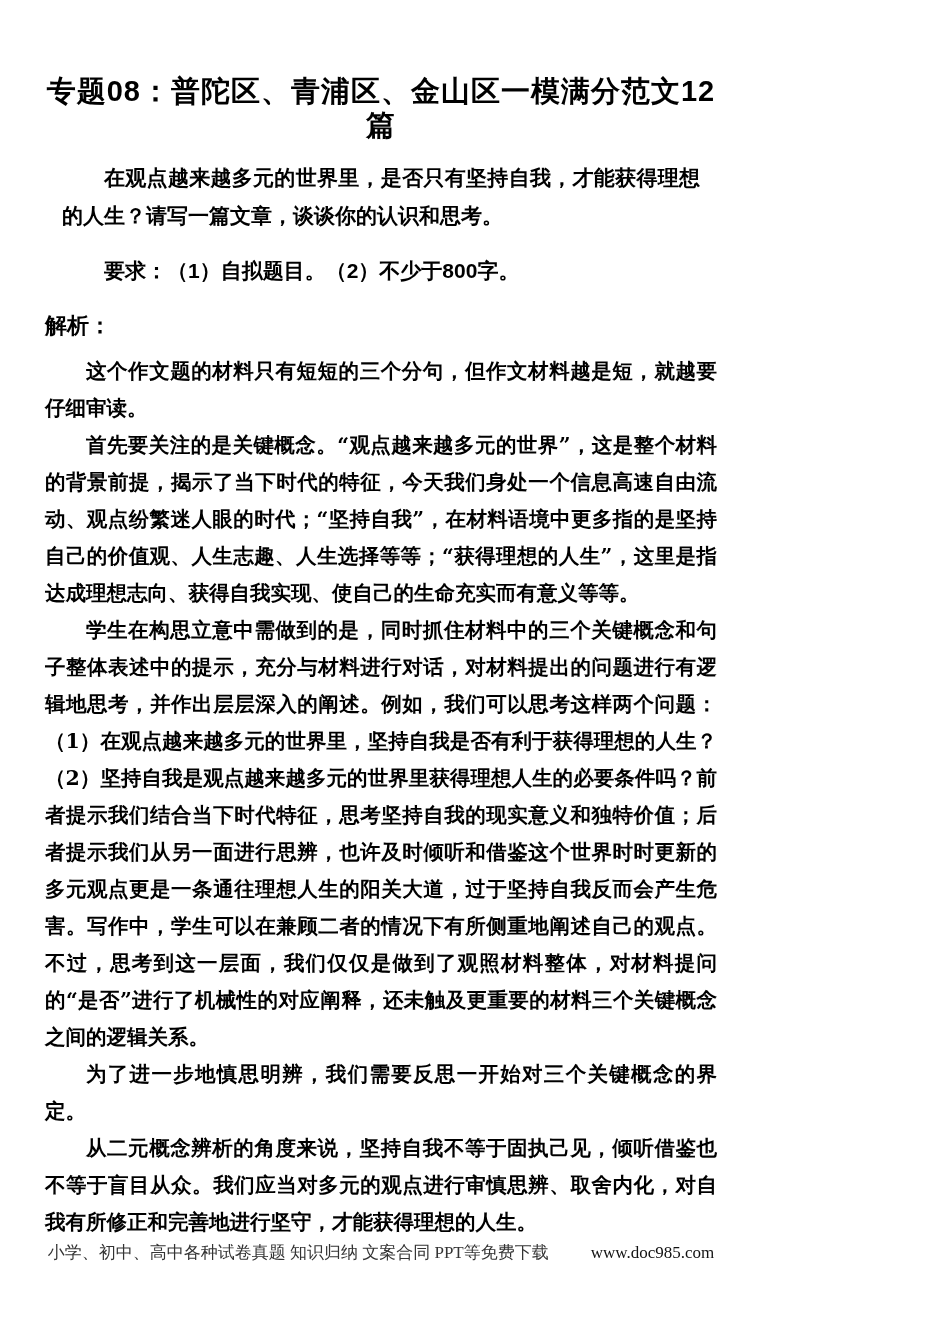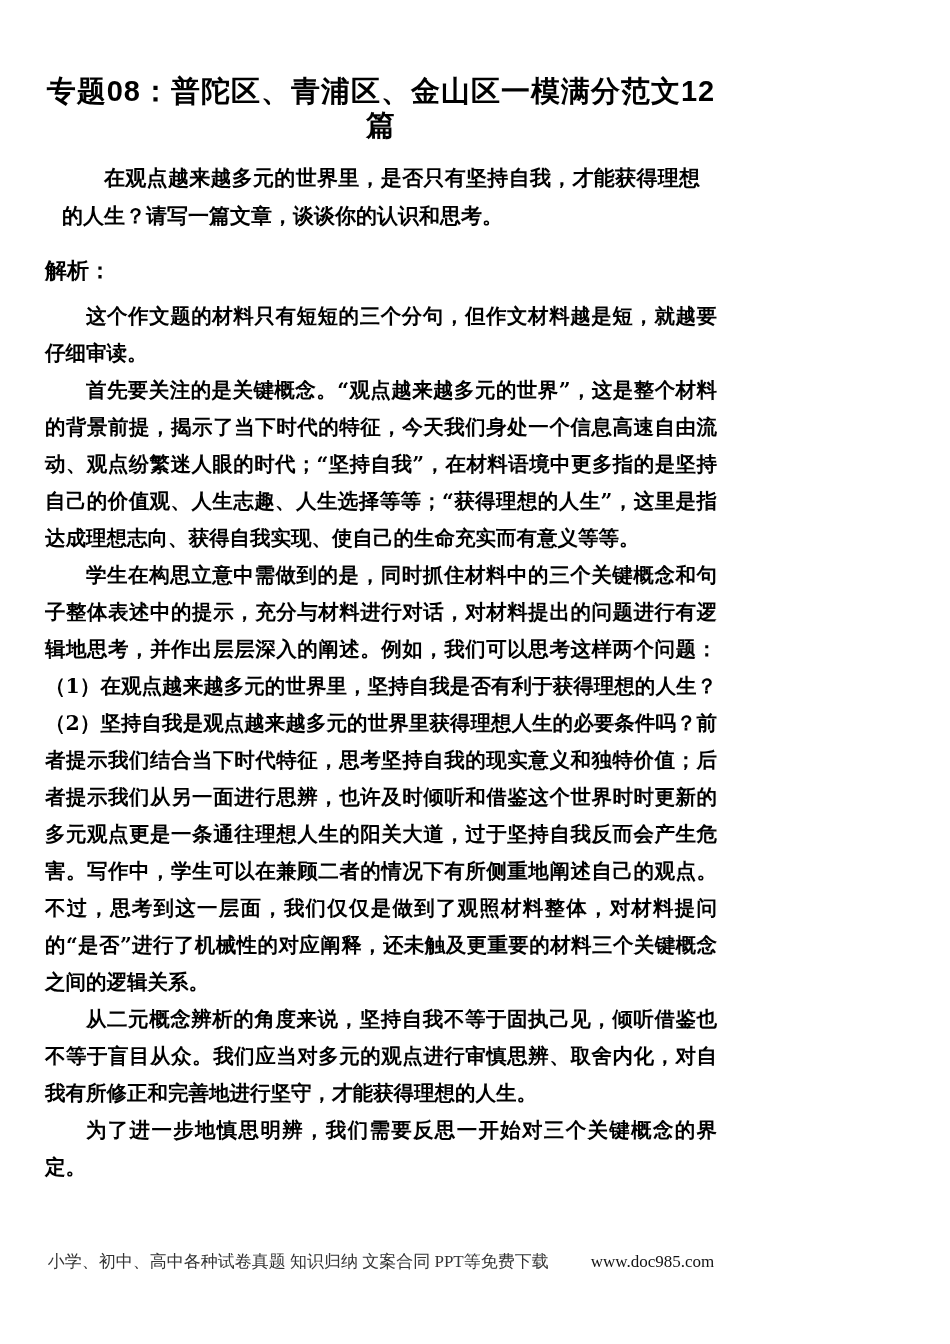--- a/index.html
+++ b/index.html
@@ -52,21 +52,21 @@
     font-size: 20.5px;
     line-height: 37px;
     font-weight: 700;
     text-indent: 2em;
     text-align: justify;
     font-family: "DejaVu Serif", serif;
   }
   .footer {
     position: absolute;
     left: 0; right: 0;
-    bottom: 72px;
+    bottom: 81px;
     text-align: center;
     font-size: 17px;
     line-height: 20px;
     color: #333;
     font-family: "Liberation Serif", serif;
   }
   .footer .site {
     margin-left: 42px;
     color: #111;
     text-decoration: none;
@@ -75,28 +75,29 @@
 </head>
 <body>
 
 <div class="page">
 
   <h1 class="doc-title">专题08：普陀区、青浦区、金山区一模满分范文12篇</h1>
 
 
   <p class="prompt-text">在观点越来越多元的世界里，是否只有坚持自我，才能获得理想的人生？请写一篇文章，谈谈你的认识和思考。</p>
 
+  <p class="requirements">要求：（1）自拟题目。（2）不少于800字。</p>
 
   <h2 class="analysis-heading">解析：</h2>
 
   <div class="analysis">
     <p>这个作文题的材料只有短短的三个分句，但作文材料越是短，就越要仔细审读。</p>
     <p>首先要关注的是关键概念。“观点越来越多元的世界”，这是整个材料的背景前提，揭示了当下时代的特征，今天我们身处一个信息高速自由流动、观点纷繁迷人眼的时代；“坚持自我”，在材料语境中更多指的是坚持自己的价值观、人生志趣、人生选择等等；“获得理想的人生”，这里是指达成理想志向、获得自我实现、使自己的生命充实而有意义等等。</p>
     <p>学生在构思立意中需做到的是，同时抓住材料中的三个关键概念和句子整体表述中的提示，充分与材料进行对话，对材料提出的问题进行有逻辑地思考，并作出层层深入的阐述。例如，我们可以思考这样两个问题：（1）在观点越来越多元的世界里，坚持自我是否有利于获得理想的人生？（2）坚持自我是观点越来越多元的世界里获得理想人生的必要条件吗？前者提示我们结合当下时代特征，思考坚持自我的现实意义和独特价值；后者提示我们从另一面进行思辨，也许及时倾听和借鉴这个世界时时更新的多元观点更是一条通往理想人生的阳关大道，过于坚持自我反而会产生危害。写作中，学生可以在兼顾二者的情况下有所侧重地阐述自己的观点。不过，思考到这一层面，我们仅仅是做到了观照材料整体，对材料提问的“是否”进行了机械性的对应阐释，还未触及更重要的材料三个关键概念之间的逻辑关系。</p>
+    <p>为了进一步地慎思明辨，我们需要反思一开始对三个关键概念的界定。</p>
     <p>从二元概念辨析的角度来说，坚持自我不等于固执己见，倾听借鉴也不等于盲目从众。我们应当对多元的观点进行审慎思辨、取舍内化，对自我有所修正和完善地进行坚守，才能获得理想的人生。</p>
-    <p>为了进一步地慎思明辨，我们需要反思一开始对三个关键概念的界定。</p>
   </div>
 
   <div class="footer">
     <span>小学、初中、高中各种试卷真题  知识归纳  文案合同  PPT等免费下载</span><span class="site">www.doc985.com</span>
   </div>
 
 </div>
 
 </body></html>

